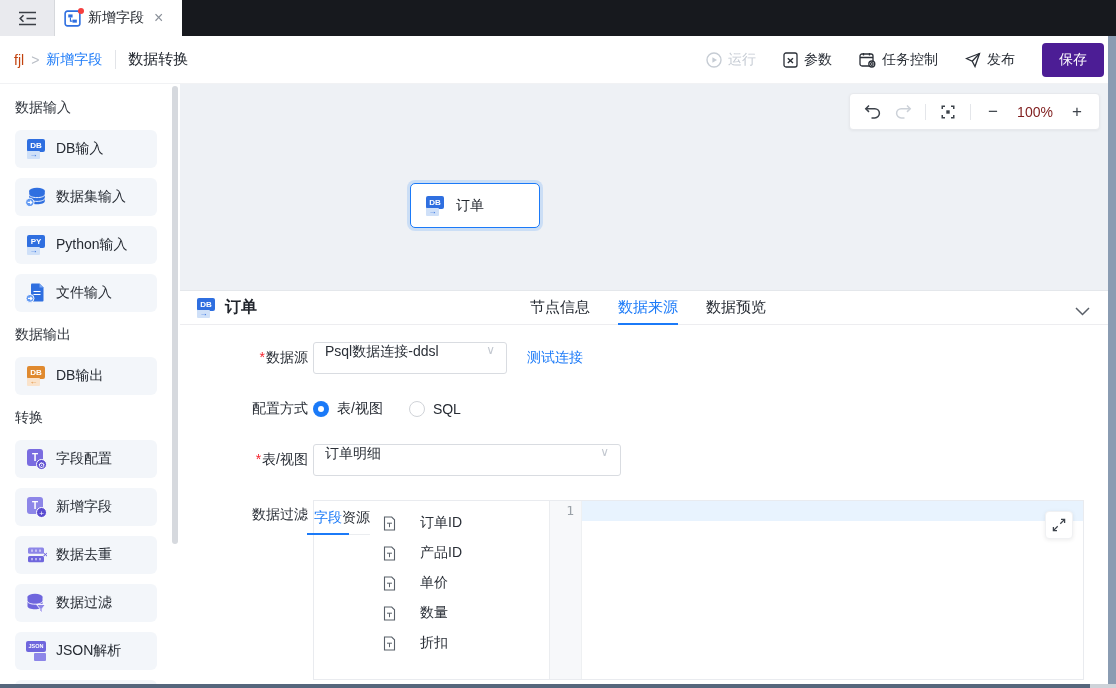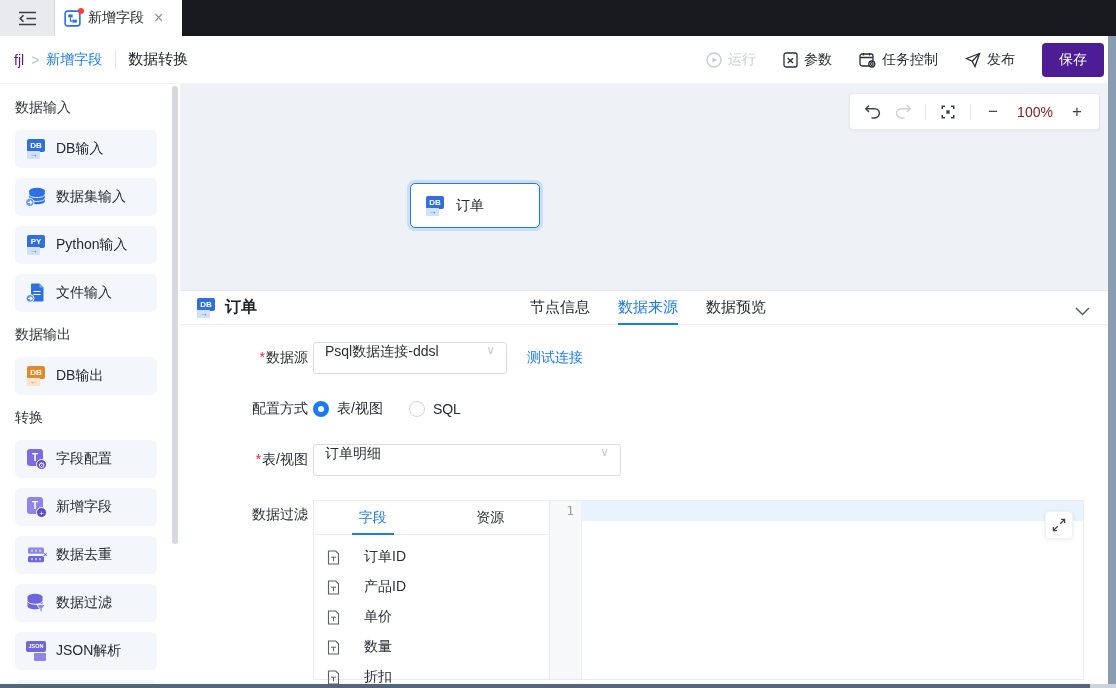--- a/index.html
+++ b/index.html
@@ -11,21 +11,21 @@
 .collapse{width:55px;background:#e9eaee;display:flex;align-items:center;justify-content:center;border-right:1px solid #d6d8dc;cursor:pointer}
 .tab{width:127px;background:#fff;display:flex;align-items:center;gap:7px;padding:0 9px;cursor:pointer}
 .tab-flow{position:relative;width:17px;height:17px;flex:none}
 .reddot{position:absolute;top:-2px;right:-3px;width:6px;height:6px;background:#f53f3f;border-radius:50%}
 .tab-label{font-size:14px;color:#23272e}
 .tab-close{color:#8a9099;font-size:16px;margin-left:3px;line-height:1}
 
 
 .subheader{position:absolute;top:36px;left:0;width:1116px;height:48px;background:#fff;display:flex;align-items:center;padding:0 12px 0 14px;border-bottom:1px solid #f1f2f4}
 .crumb{display:flex;align-items:center;gap:7px;font-size:14px}
-.crumb .root{color:#4c1d95;cursor:pointer}
+.crumb .root{color:#c2410c;cursor:pointer}
 .crumb .sep{color:#b9bec6}
 .crumb .cur{color:#1b7af8;cursor:pointer}
 .crumb .subtitle{color:#21262e;font-size:15px;padding-left:12px;margin-left:6px;border-left:1px solid #e2e4e8}
 .sub-right{margin-left:auto;display:flex;align-items:center;gap:27px}
 .tool-item{display:flex;align-items:center;gap:6px;font-size:14px;color:#2a2f37;cursor:pointer;white-space:nowrap}
 .tool-item.disabled{color:#c6ccd4;cursor:default}
 .save-btn{background:#4c1d95;color:#fff;padding:8px 17px;border-radius:4px;border:none;font-size:14px;cursor:pointer}
 
 
 .sidebar{position:absolute;left:0;top:84px;width:180px;height:600px;background:#fff;padding:13px 0 0 15px;overflow:hidden}
@@ -74,21 +74,21 @@
 .sel-arrow{color:#c3c8d0;font-size:12px}
 .f-link{color:#1b7af8;margin-left:20px;font-size:14px;cursor:pointer;text-decoration:none}
 .radio-group{display:flex;align-items:center;gap:26px;height:22px}
 .radio-opt{display:flex;align-items:center;gap:8px;cursor:pointer}
 .radio{width:16px;height:16px;border:1px solid #d0d3d8;border-radius:50%;background:#fff;position:relative;flex:none}
 .radio.on{border:none;background:#1b7af8}
 .radio.on::after{content:"";position:absolute;left:5px;top:5px;width:6px;height:6px;background:#fff;border-radius:50%}
 
 
 .filter-box{display:flex;width:771px;height:180px;border:1px solid #e9ebef;background:#fff}
-.fields-pane{width:235px;flex:none;display:flex;flex-direction:column}
+.fields-pane{width:235px;flex:none;display:flex;flex-direction:row}
 .fp-tabs{height:34px;border-bottom:1px solid #ebedf0;display:flex;flex:none}
 .fp-tab{flex:1;display:flex;align-items:center;justify-content:center;font-size:14px;color:#262b33;cursor:pointer;position:relative}
 .fp-tab.active{color:#1b7af8}
 .fp-tab.active::after{content:"";position:absolute;bottom:-1px;left:50%;transform:translateX(-50%);width:42px;height:2px;background:#1b7af8}
 .fp-list{padding-top:7px}
 .fp-item{height:30px;display:flex;align-items:center;gap:24px;padding-left:13px;font-size:14px;color:#2a2f37;cursor:pointer}
 .editor{flex:1;border-left:1px solid #ebedf0;display:flex;position:relative;background:#fff}
 .gutter{width:32px;background:#f7f8fa;border-right:1px solid #eef0f2;text-align:right;padding:2px 7px 0 0;font-family:"DejaVu Sans Mono",monospace;font-size:13px;color:#9aa1a8;flex:none}
 .code{flex:1;position:relative;cursor:text}
 .active-line{position:absolute;top:0;left:0;right:0;height:20px;background:#e8f3fe}

